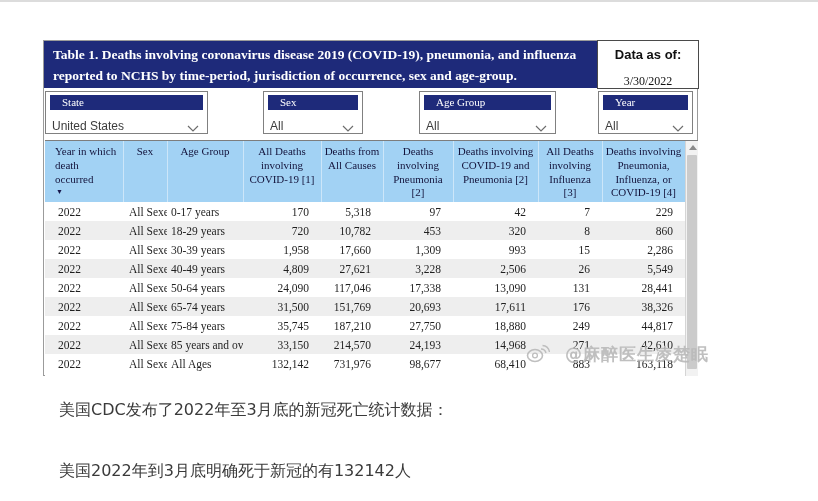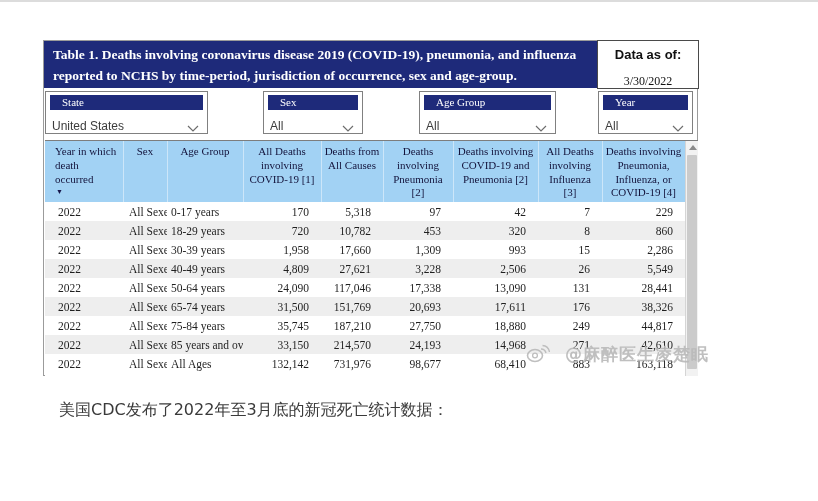--- a/index.html
+++ b/index.html
@@ -289,14 +289,15 @@
     <svg width="24" height="20" viewBox="0 0 24 20">
       <ellipse cx="9" cy="12.5" rx="7.5" ry="6" fill="none" stroke="rgba(186,186,186,0.92)" stroke-width="1.6"></ellipse>
       <circle cx="9" cy="12.5" r="2.4" fill="none" stroke="rgba(186,186,186,0.92)" stroke-width="1.3"></circle>
       <path d="M15 6 q4 0 5 4" fill="none" stroke="rgba(186,186,186,0.92)" stroke-width="1.4"></path>
       <path d="M16.5 2.5 q6 0.5 7 6.5" fill="none" stroke="rgba(186,186,186,0.92)" stroke-width="1.4"></path>
     </svg>
     <span>@麻醉医生凌楚眠</span>
   </div>
 
   <div class="caption caption-1">美国CDC发布了2022年至3月底的新冠死亡统计数据：</div>
+  <div class="caption caption-2">美国2022年到3月底明确死于新冠的有132142人</div>
 
 </div>
 
 </body></html>

